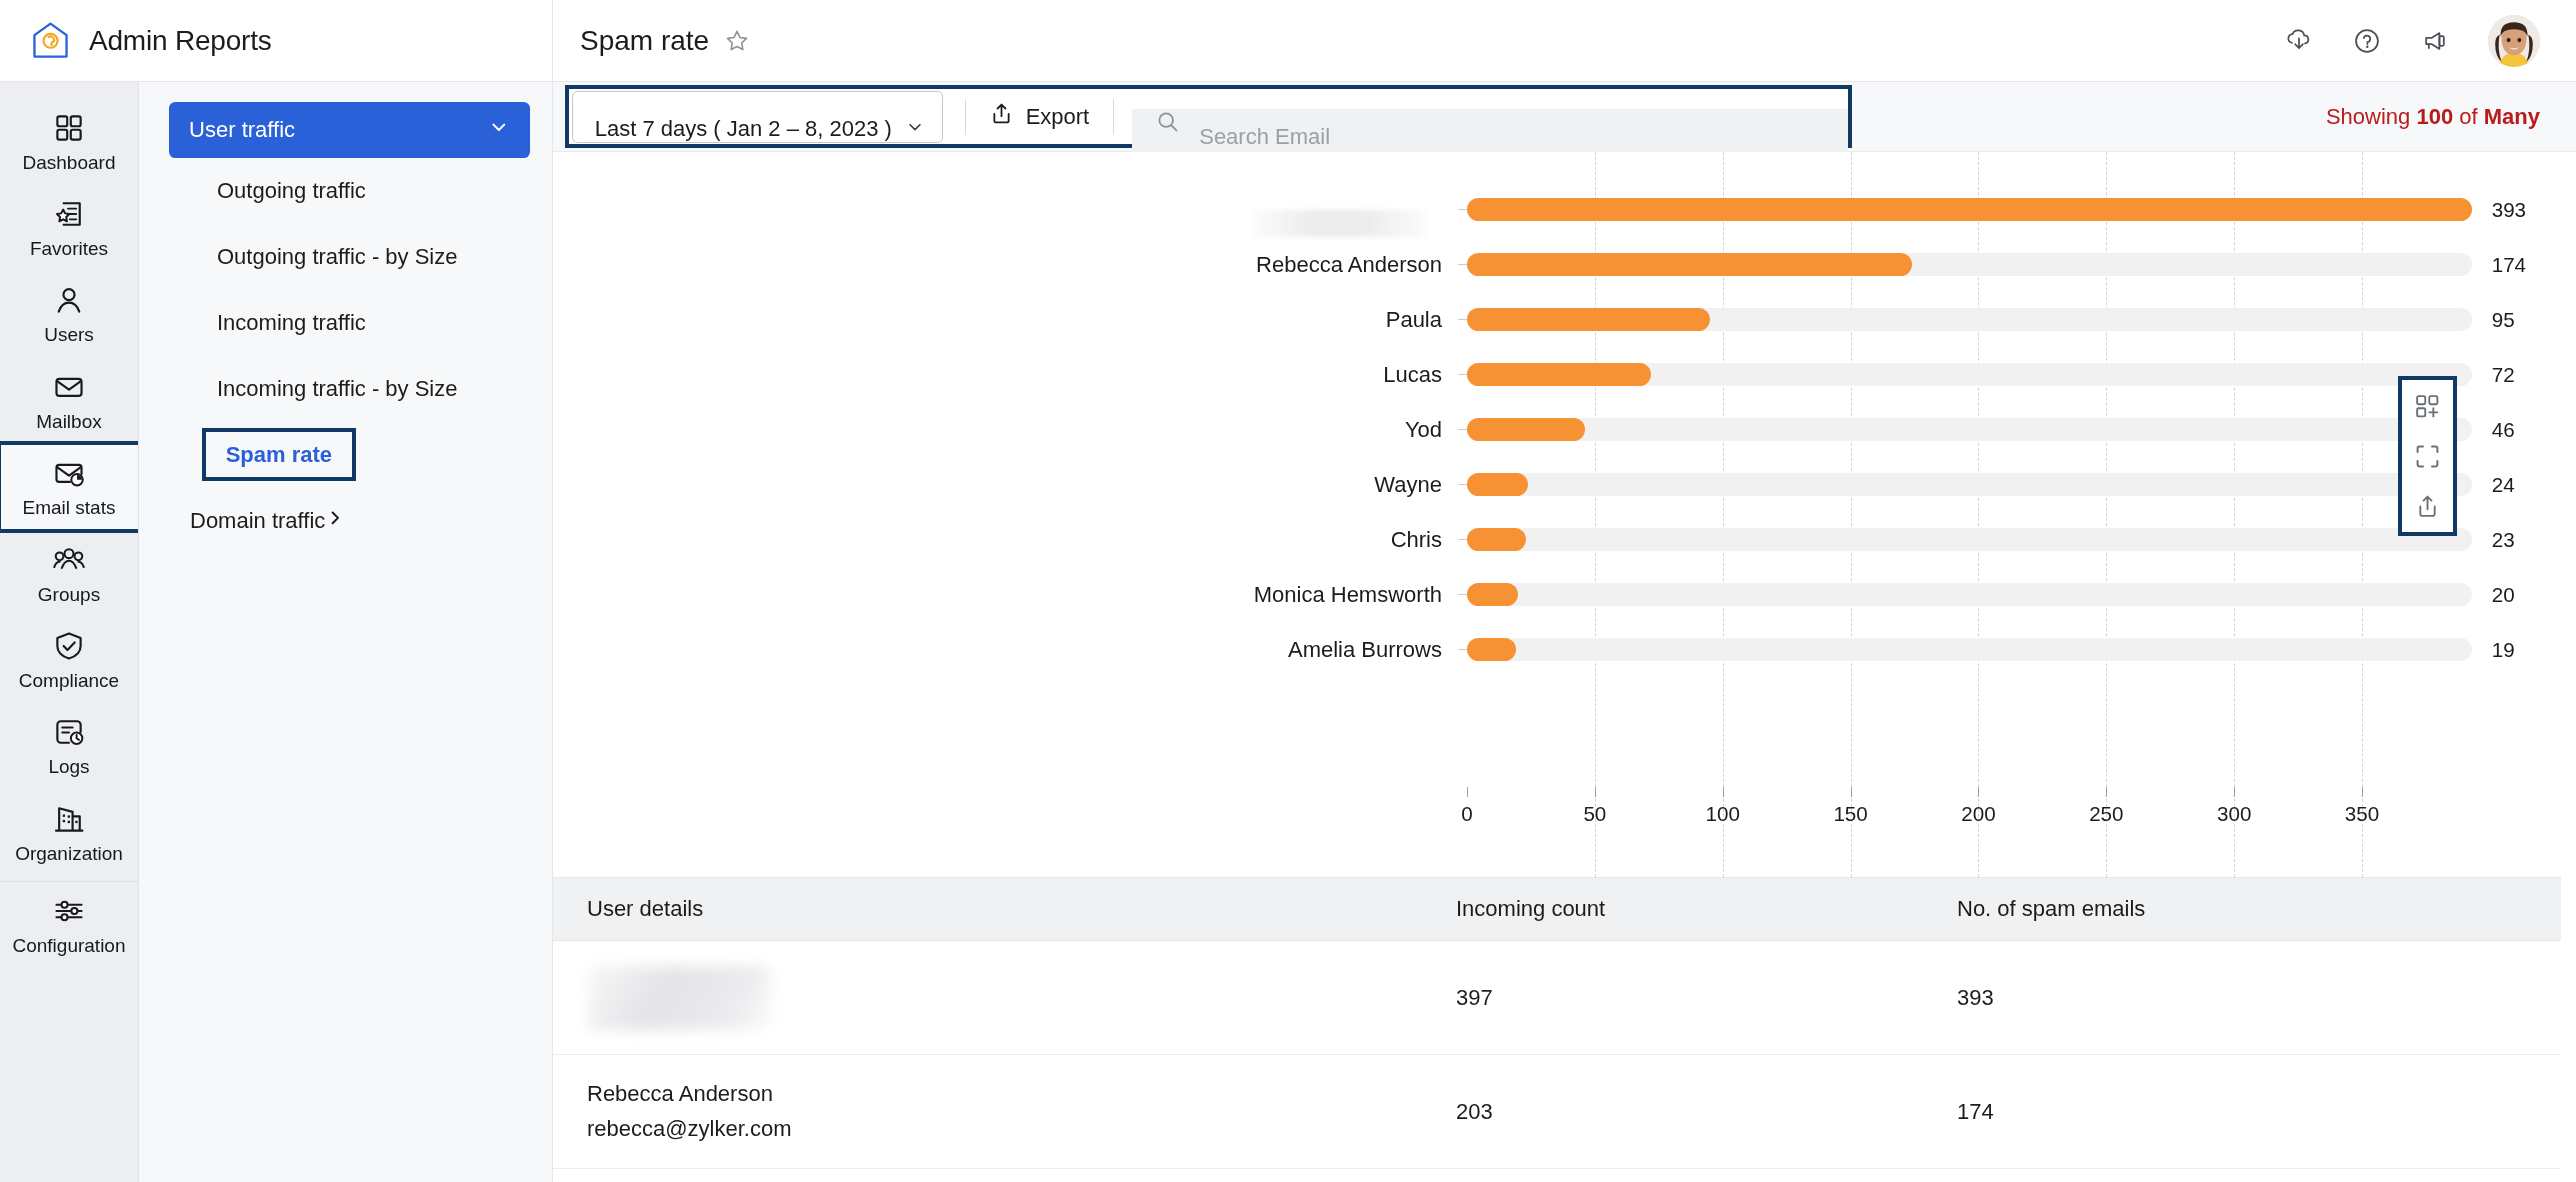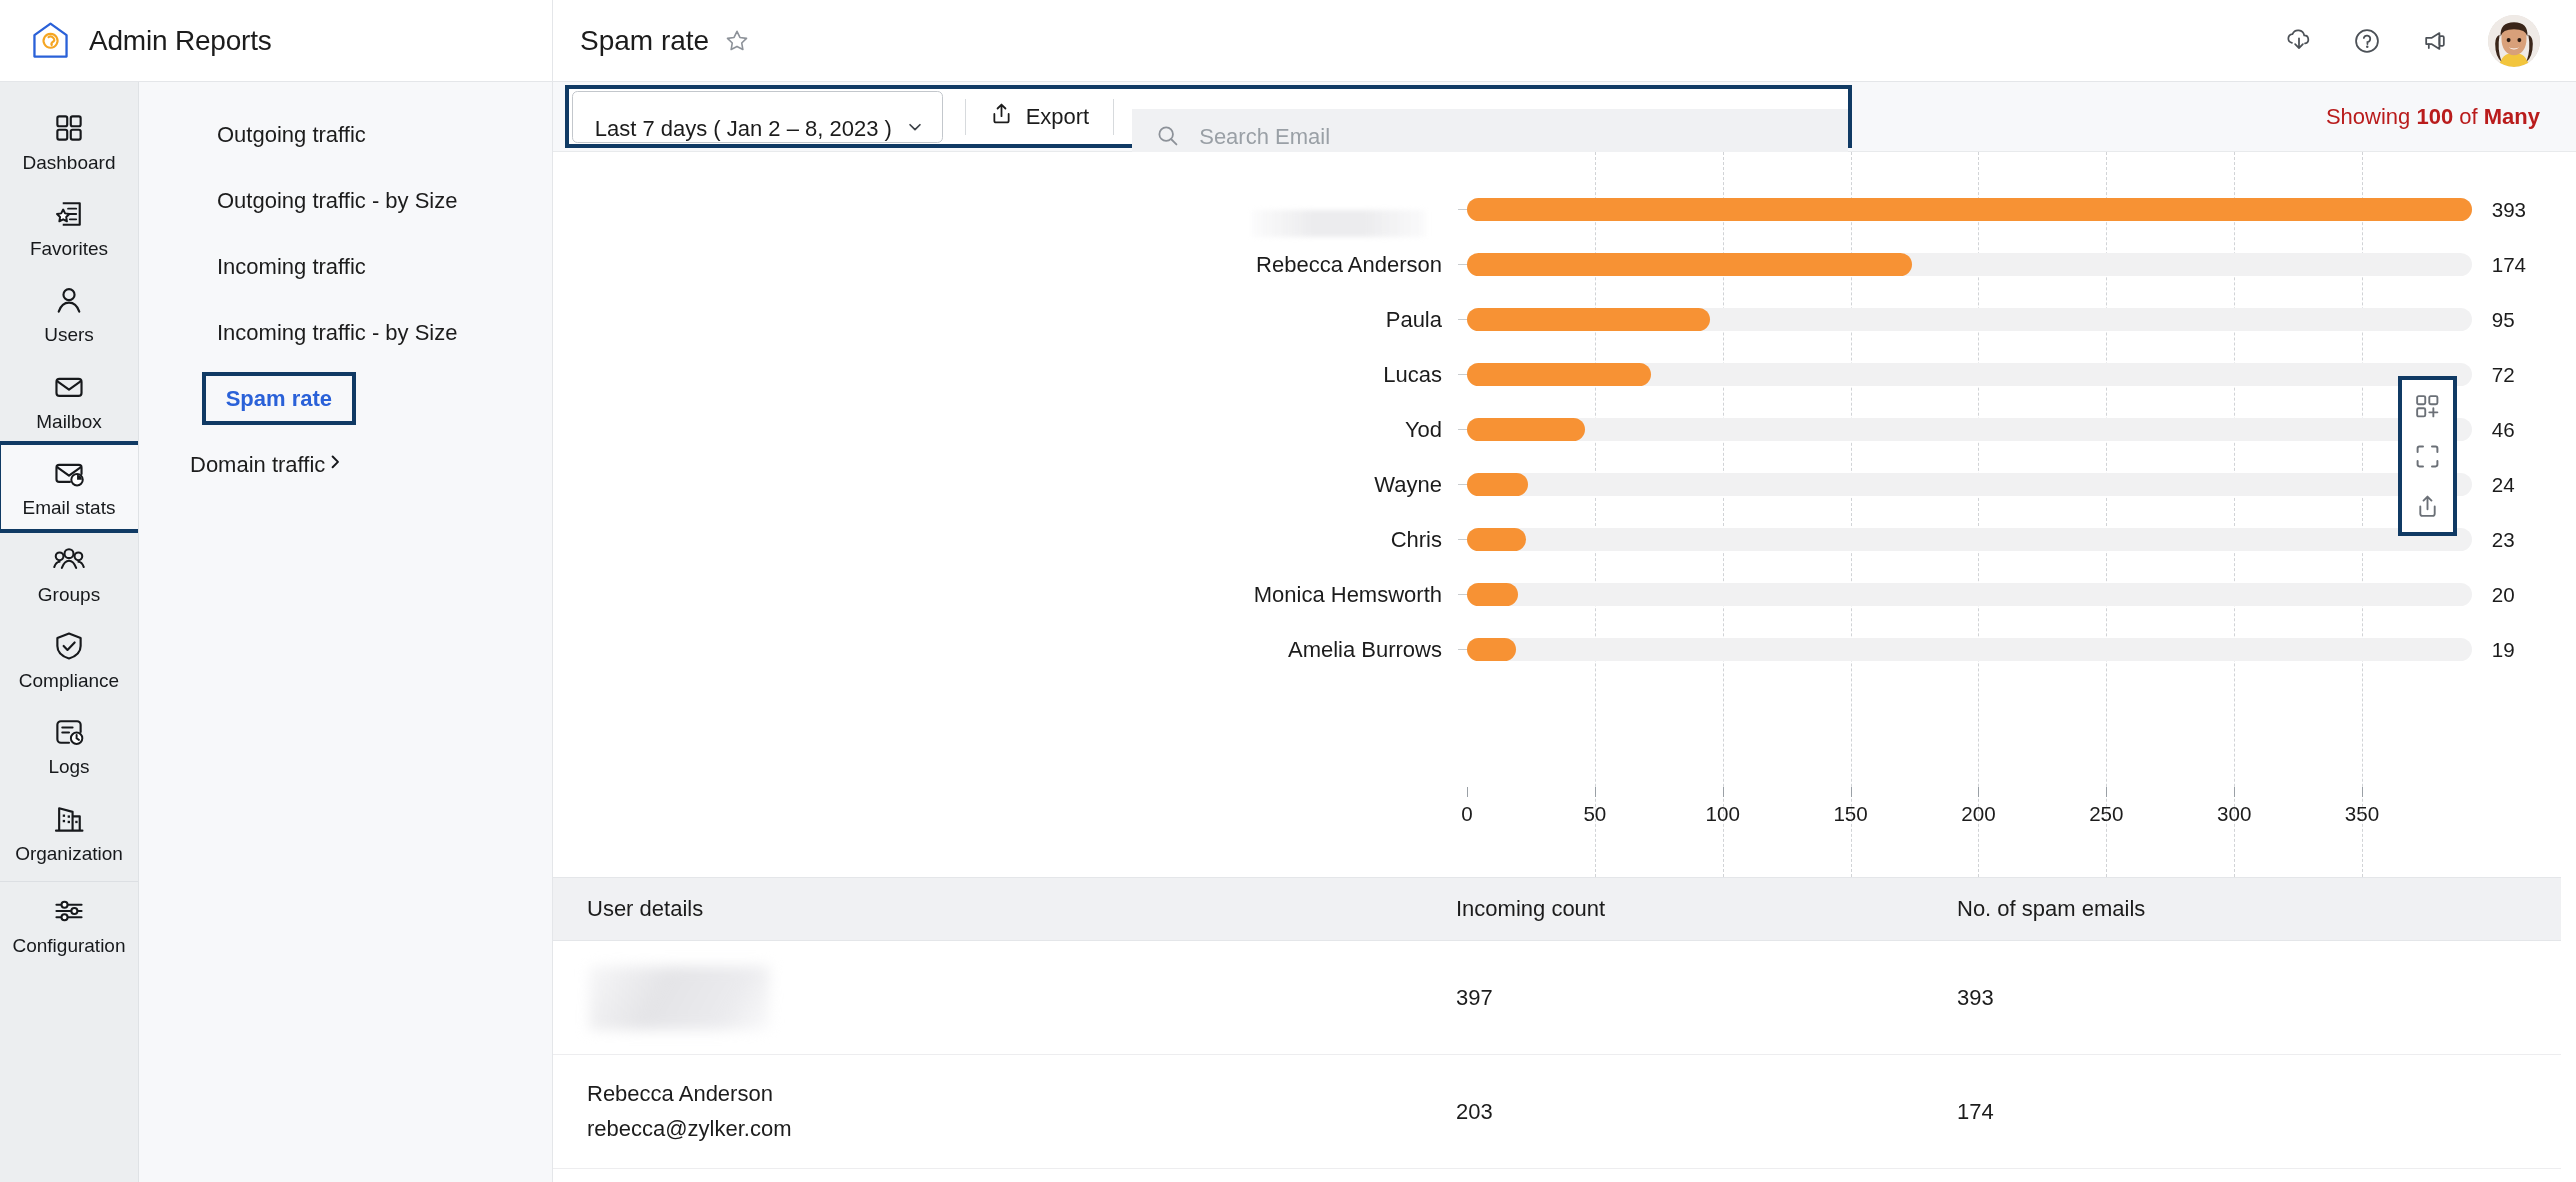--- a/index.html
+++ b/index.html
@@ -93,21 +93,21 @@
   .date-select {
     height: 52px; border: 0.9px solid #c3c7cc; border-radius: 5.4px; background: #ffffff;
     display: flex; align-items: flex-end; gap: 14.3px; padding: 0 18px 0 21.5px;
     margin: 0 3.6px; cursor: pointer;
   }
   .date-select span { font-size: 22px; color: #1c1c1c; white-space: nowrap; }
   .tb-divider { width: 0.9px; height: 36px; background: #d7dadd; margin: 0 18px; }
   .export-btn { display: flex; align-items: center; gap: 11.6px; cursor: pointer; padding: 7.2px 5.4px; }
   .export-btn span { font-size: 22px; color: #1c1c1c; }
   .search-wrap {
-    display: flex; align-items: center; gap: 19.7px; background: #f0f1f3;
+    display: flex; gap: 19.7px; background: #f0f1f3;
     height: 55px; width: 716px; padding: 0 23px; cursor: text; margin-top: 40px;
   }
   .search-input {
     border: none; background: transparent; outline: none;
     font-family: "Liberation Sans", sans-serif; font-size: 22px; color: #1c1c1c; width: 100%;
   }
   .search-input::placeholder { color: #9aa0a6; }
   .showing { margin-left: auto; font-size: 22px; color: #b91c1c; white-space: nowrap; }
   .showing b { font-weight: bold; }
 
@@ -371,20 +371,28 @@
             <circle cx="14" cy="12" r="3.4" fill="#ffffff" stroke="#17191c" stroke-width="2.3"></circle>
             <circle cx="25" cy="19" r="3.4" fill="#ffffff" stroke="#17191c" stroke-width="2.3"></circle>
             <circle cx="14" cy="26" r="3.4" fill="#ffffff" stroke="#17191c" stroke-width="2.3"></circle>
           </svg>
         </span>
         <span class="ri-label">Configuration</span>
       </div>
     </div>
 
     <div class="subnav">
+      <div class="subnav-head">
+        <span>User traffic</span>
+        <span>
+          <svg viewBox="0 0 22 22" width="19.7" height="19.7">
+            <path d="M5 8.5 L11 14.5 L17 8.5" fill="none" stroke="#ffffff" stroke-width="2.3" stroke-linecap="round" stroke-linejoin="round"></path>
+          </svg>
+        </span>
+      </div>
 
       <div class="subnav-item">
         <span>Outgoing traffic</span>
       </div>
       <div class="subnav-item">
         <span>Outgoing traffic - by Size</span>
       </div>
       <div class="subnav-item">
         <span>Incoming traffic</span>
       </div>

